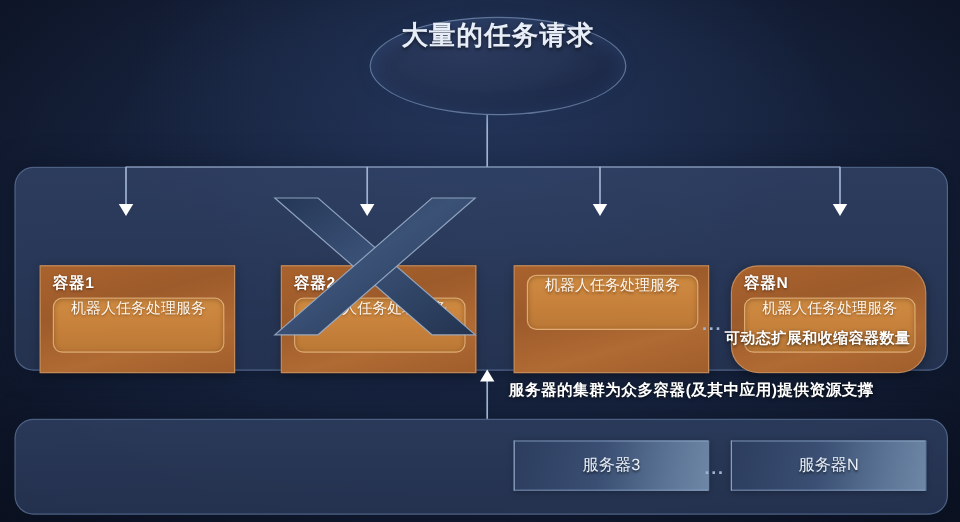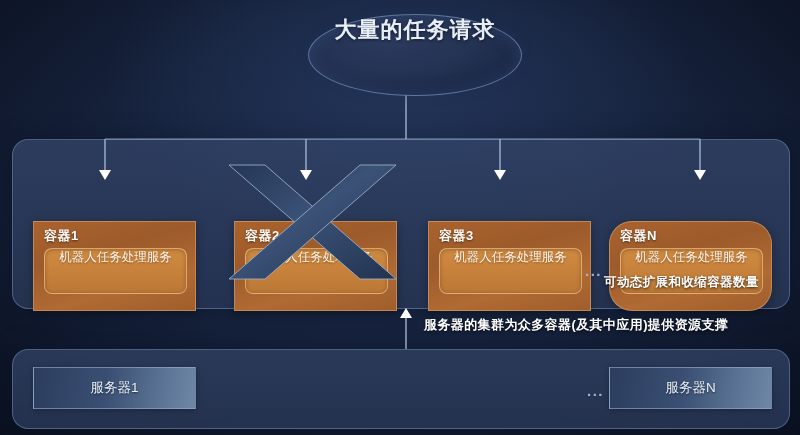--- a/index.html
+++ b/index.html
@@ -244,21 +244,20 @@
     </div>
 
     <div class="container-box" style="left:222px;">
       <div class="clabel">容器2</div>
       <div class="service-box">
         <span class="stxt">机器人任务处理服务</span>
       </div>
     </div>
 
     <div class="container-box" style="left:416px;">
-      <div class="clabel">容器3</div>
       <div class="service-box">
         <span class="stxt">机器人任务处理服务</span>
       </div>
     </div>
 
     <div class="dots" style="left:573px; top:80px;">...</div>
 
     <div class="container-box" style="left:597px;border-radius:23px;">
       <div class="clabel">容器N</div>
       <div class="service-box">
@@ -279,22 +278,22 @@
     <polygon points="4,2 40,2 171,116 135,116" fill="url(#xg)" stroke="#9db1cd" stroke-width="1" stroke-opacity="0.85"></polygon>
     <polygon points="171,2 135,2 4,116 40,116" fill="url(#xg)" stroke="#9db1cd" stroke-width="1" stroke-opacity="0.85"></polygon>
   </svg>
 
   <div class="caption" id="caption-scale">可动态扩展和收缩容器数量</div>
   <div class="caption" id="caption-cluster">服务器的集群为众多容器(及其中应用)提供资源支撑</div>
 
   <div class="panel" id="server-panel"></div>
 
   <div id="servers-row">
-    <div class="server-box" style="left:21px;">
-      <span class="svtxt">服务器1</span>
+    <div class="server-box" style="left:416px;">
+      <span class="svtxt">服务器3</span>
     </div>
     <div class="dots" style="left:575px; top:34px;">...</div>
     <div class="server-box" style="left:597px;text-align:center;">
       <span class="svtxt">服务器N</span>
     </div>
   </div>
 
 </div>
 
 </body></html>

